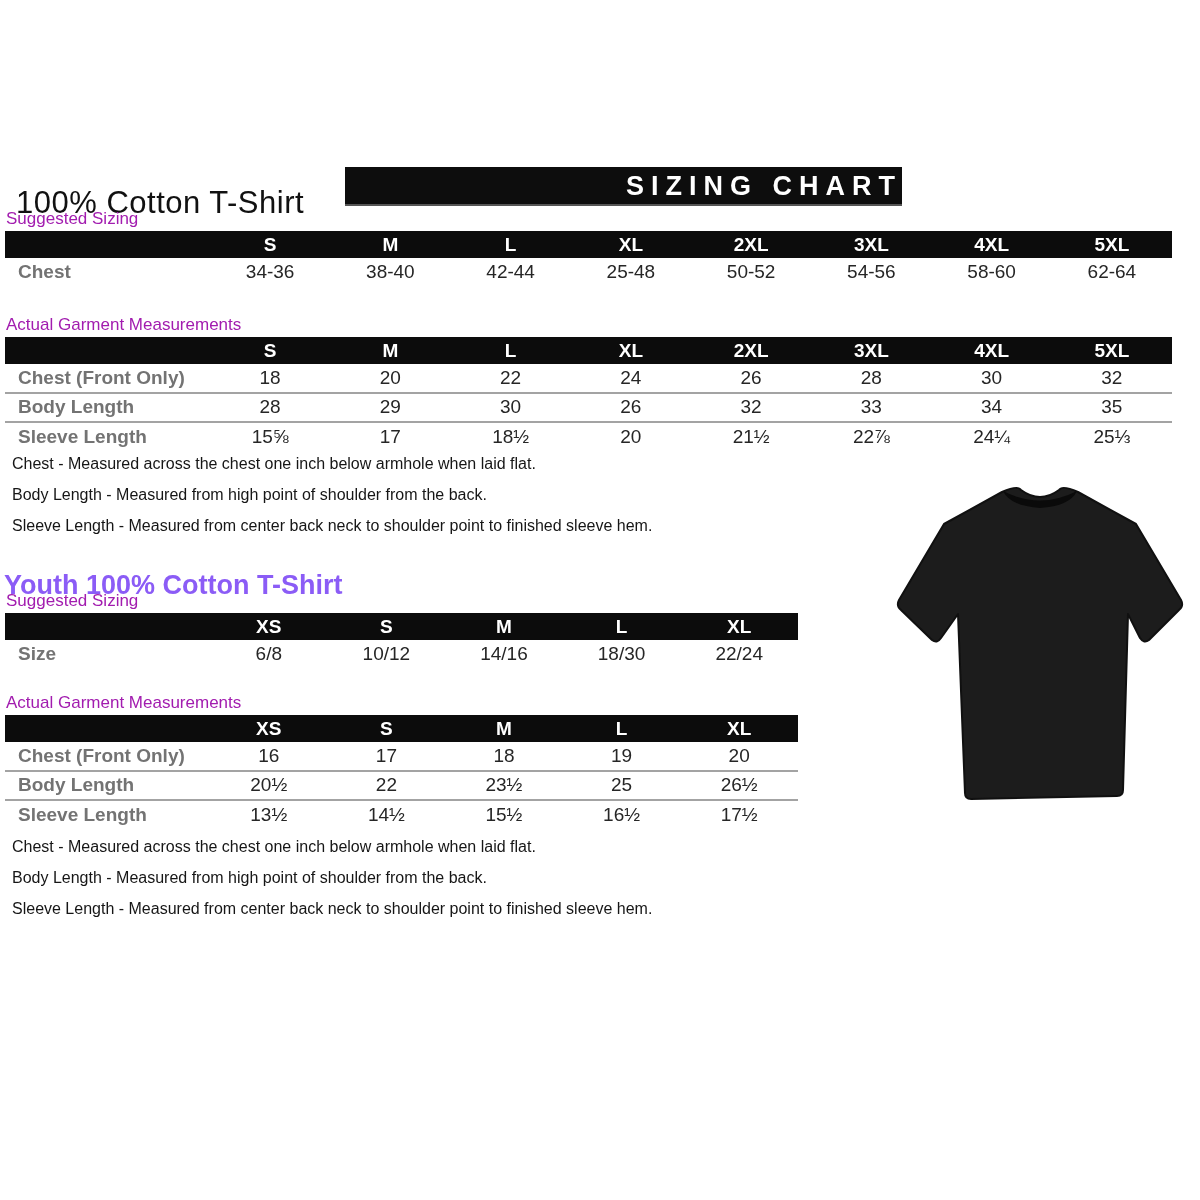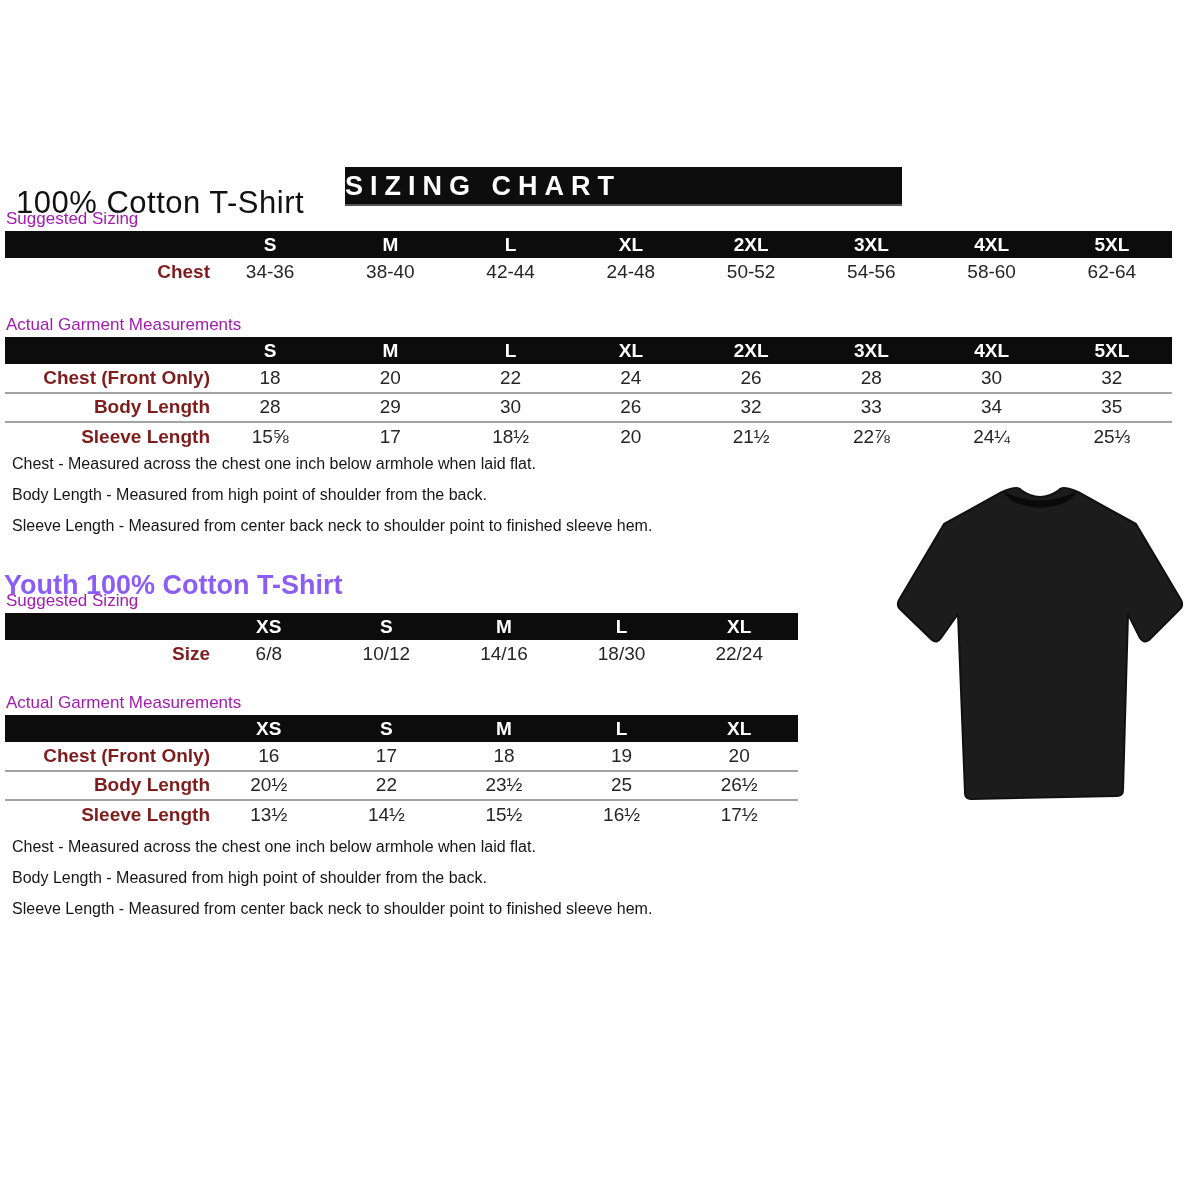--- a/index.html
+++ b/index.html
@@ -8,39 +8,39 @@
     --ink:#262626; --shirt:#1c1c1c; --shirt-collar:#0a0a0a;
   }
   *{box-sizing:border-box;}
   html,body{margin:0;padding:0;background:#ffffff;}
   body{font-family:"Liberation Sans","DejaVu Sans",sans-serif;color:var(--ink);}
   .canvas{position:relative;width:1200px;height:1200px;background:#fff;overflow:hidden;border-radius:19px;}
 
   .adult-title{position:absolute;left:16px;top:164px;font-size:31px;font-weight:400;color:#111;letter-spacing:0.5px;}
   .banner{position:absolute;left:345px;top:167px;width:557px;height:39px;background:var(--banner-bg);
           color:var(--banner-text);font-size:27px;font-weight:700;letter-spacing:7px;
-          text-align:left;line-height:39px;border-bottom:2px solid #555;}
+          text-align:right;line-height:39px;border-bottom:2px solid #555;}
   .section-label{position:absolute;font-size:17px;color:#a21caf;}
   .lbl-adult-suggested{left:6px;top:209px;}
   .lbl-adult-actual{left:6px;top:315px;}
   .lbl-youth-suggested{left:6px;top:591px;}
   .lbl-youth-actual{left:6px;top:693px;}
 
   .tbl{position:absolute;}
   .tbl-adult-suggested{left:5px;top:231px;width:1167px;}
   .tbl-adult-actual{left:5px;top:337px;width:1167px;}
   .tbl-youth-suggested{left:5px;top:613px;width:793px;}
   .tbl-youth-actual{left:5px;top:715px;width:793px;}
 
   table{width:100%;border-collapse:collapse;table-layout:fixed;}
   col.label-col{width:205px;}
   thead th{background:var(--hdr-bg);color:var(--hdr-text);font-size:19px;font-weight:700;
            height:27px;text-align:center;padding:0;}
   tbody td{font-size:19px;color:var(--ink);text-align:center;height:29px;padding:1px 0 2px;}
-  tbody th{font-size:19px;color:#7f1d1d;text-align:right;font-weight:700;padding:1px 0 2px 13px;white-space:nowrap;}
+  tbody th{font-size:19px;color:#737373;text-align:left;font-weight:700;padding:1px 0 2px 13px;white-space:nowrap;}
   tbody th .suffix{font-weight:700;}
   table.divided tbody tr + tr{border-top:2px solid #a3a3a3;}
 
   .notes{position:absolute;left:12px;font-size:16px;color:#161616;}
   .notes-adult{top:455px;}
   .notes-youth{top:838px;}
   .notes p{margin:0 0 12.5px 0;line-height:18.5px;}
 
   .youth-title{position:absolute;left:4px;top:548px;font-size:27px;font-weight:700;color:#8b5cf6;}
 
@@ -80,21 +80,21 @@
             <th>4XL</th>
             <th>5XL</th>
           </tr>
         </thead>
         <tbody>
           <tr>
             <th><span>Chest</span></th>
             <td>34-36</td>
             <td>38-40</td>
             <td>42-44</td>
-            <td>24-48</td>
+            <td>25-48</td>
             <td>50-52</td>
             <td>54-56</td>
             <td>58-60</td>
             <td>62-64</td>
           </tr>
         </tbody>
       </table>
     </div>
 
   <div class="section-label lbl-adult-actual">Actual Garment Measurements</div>

